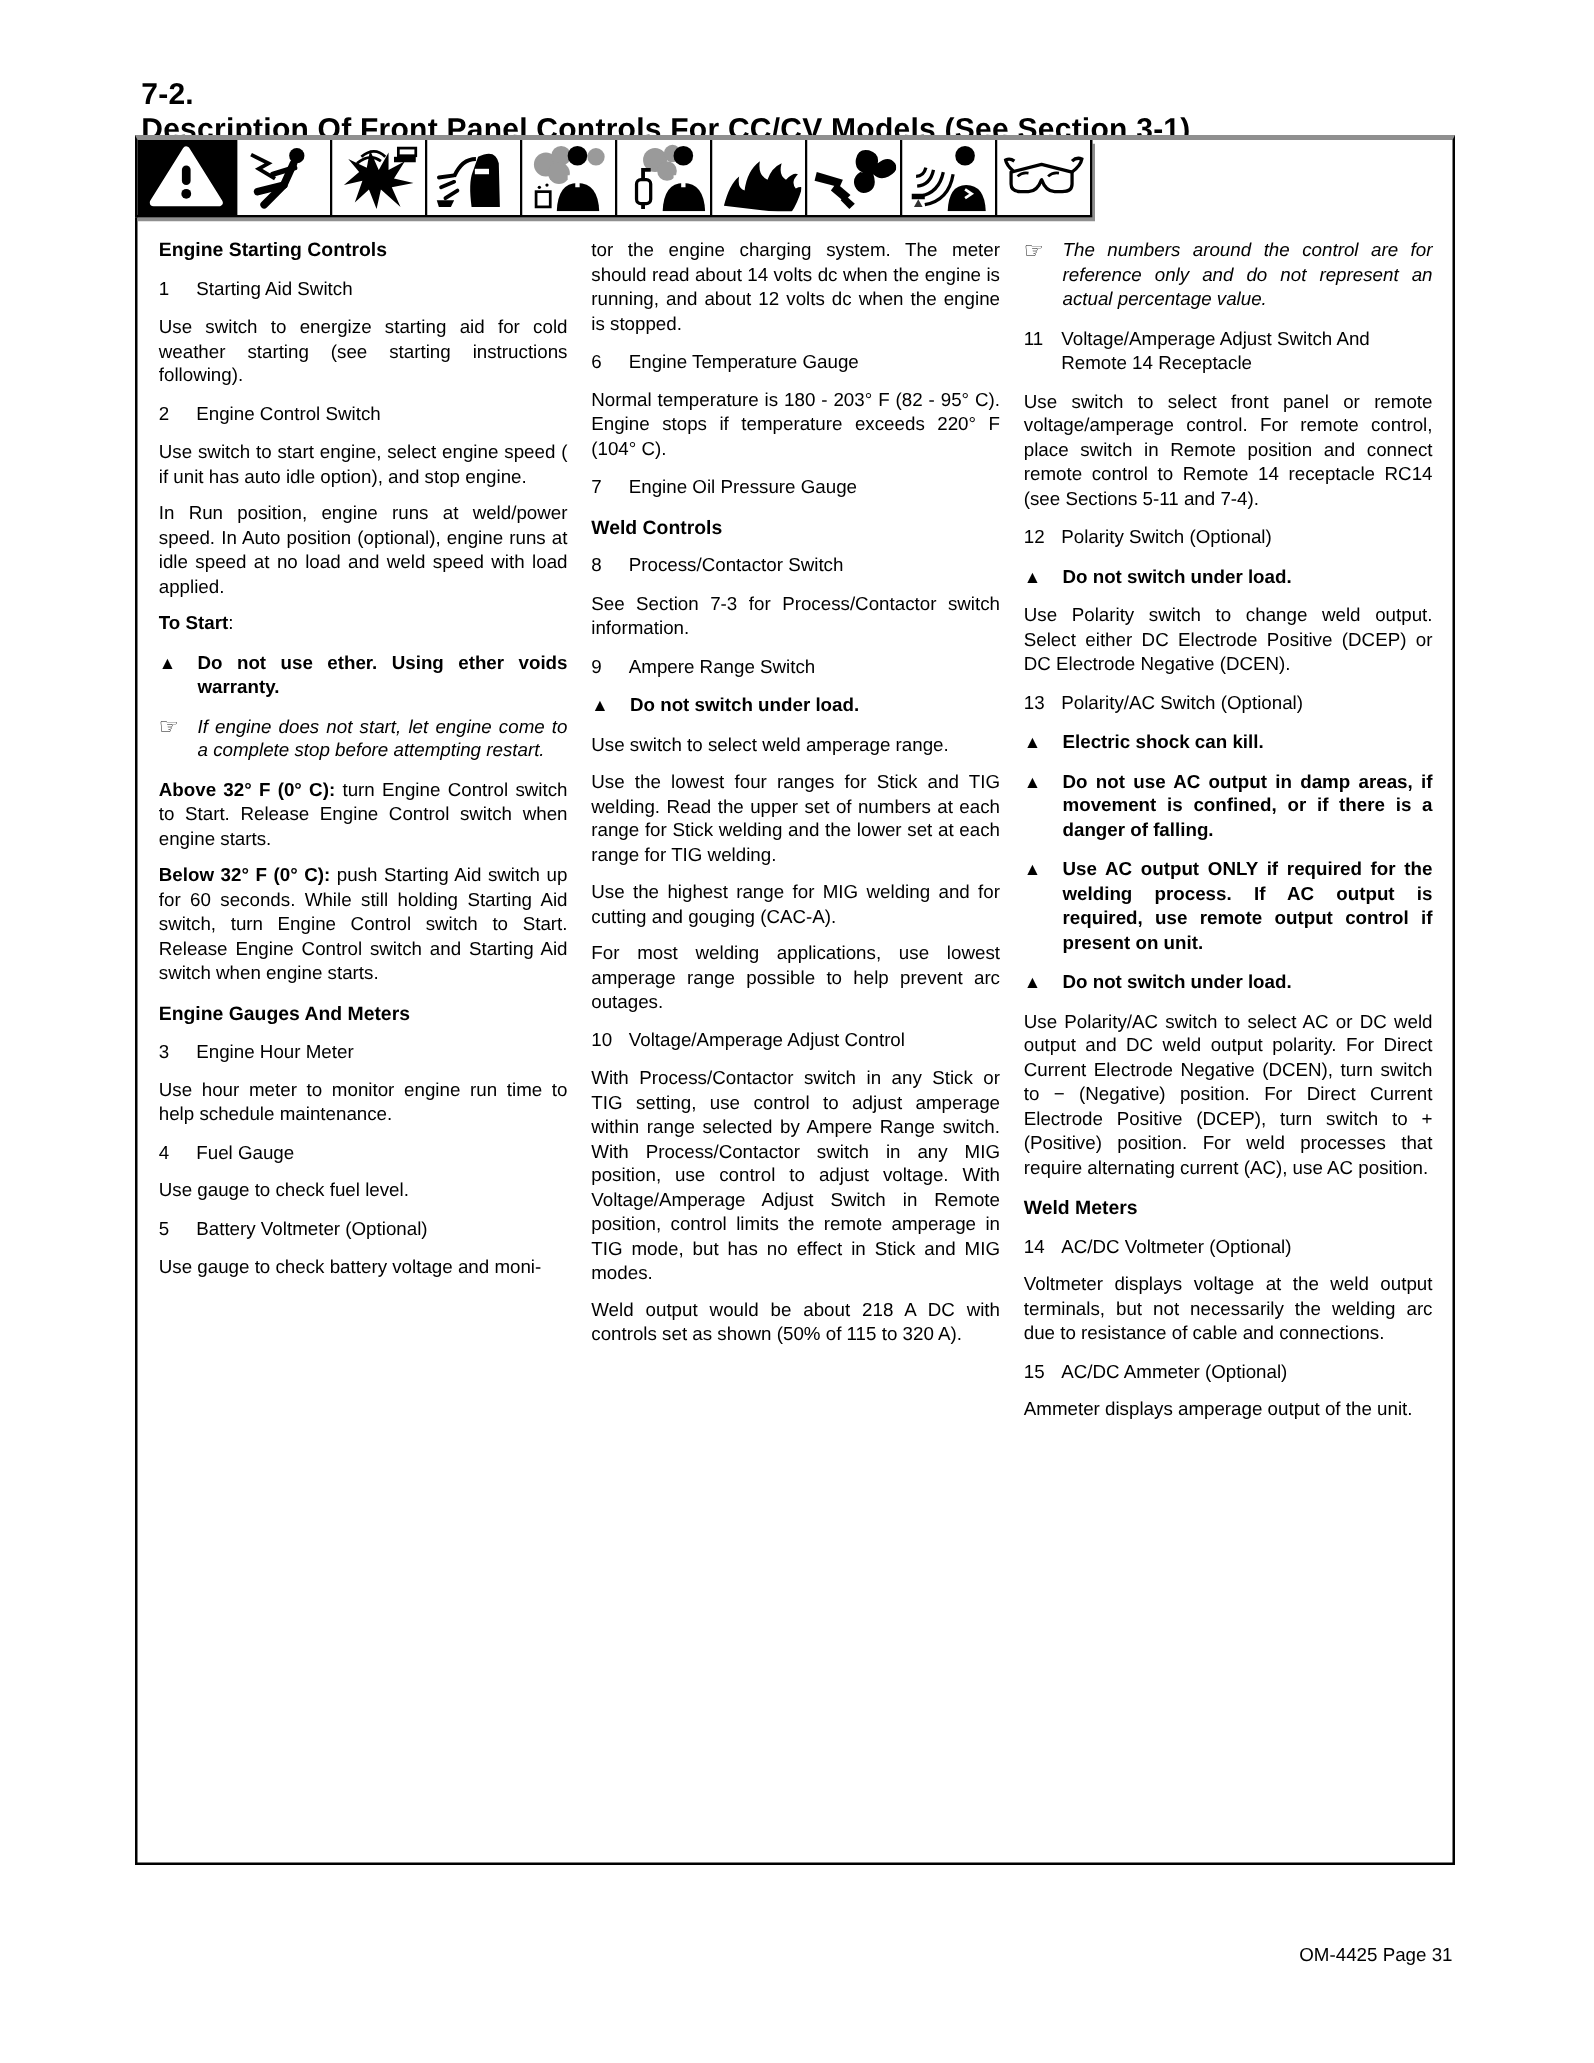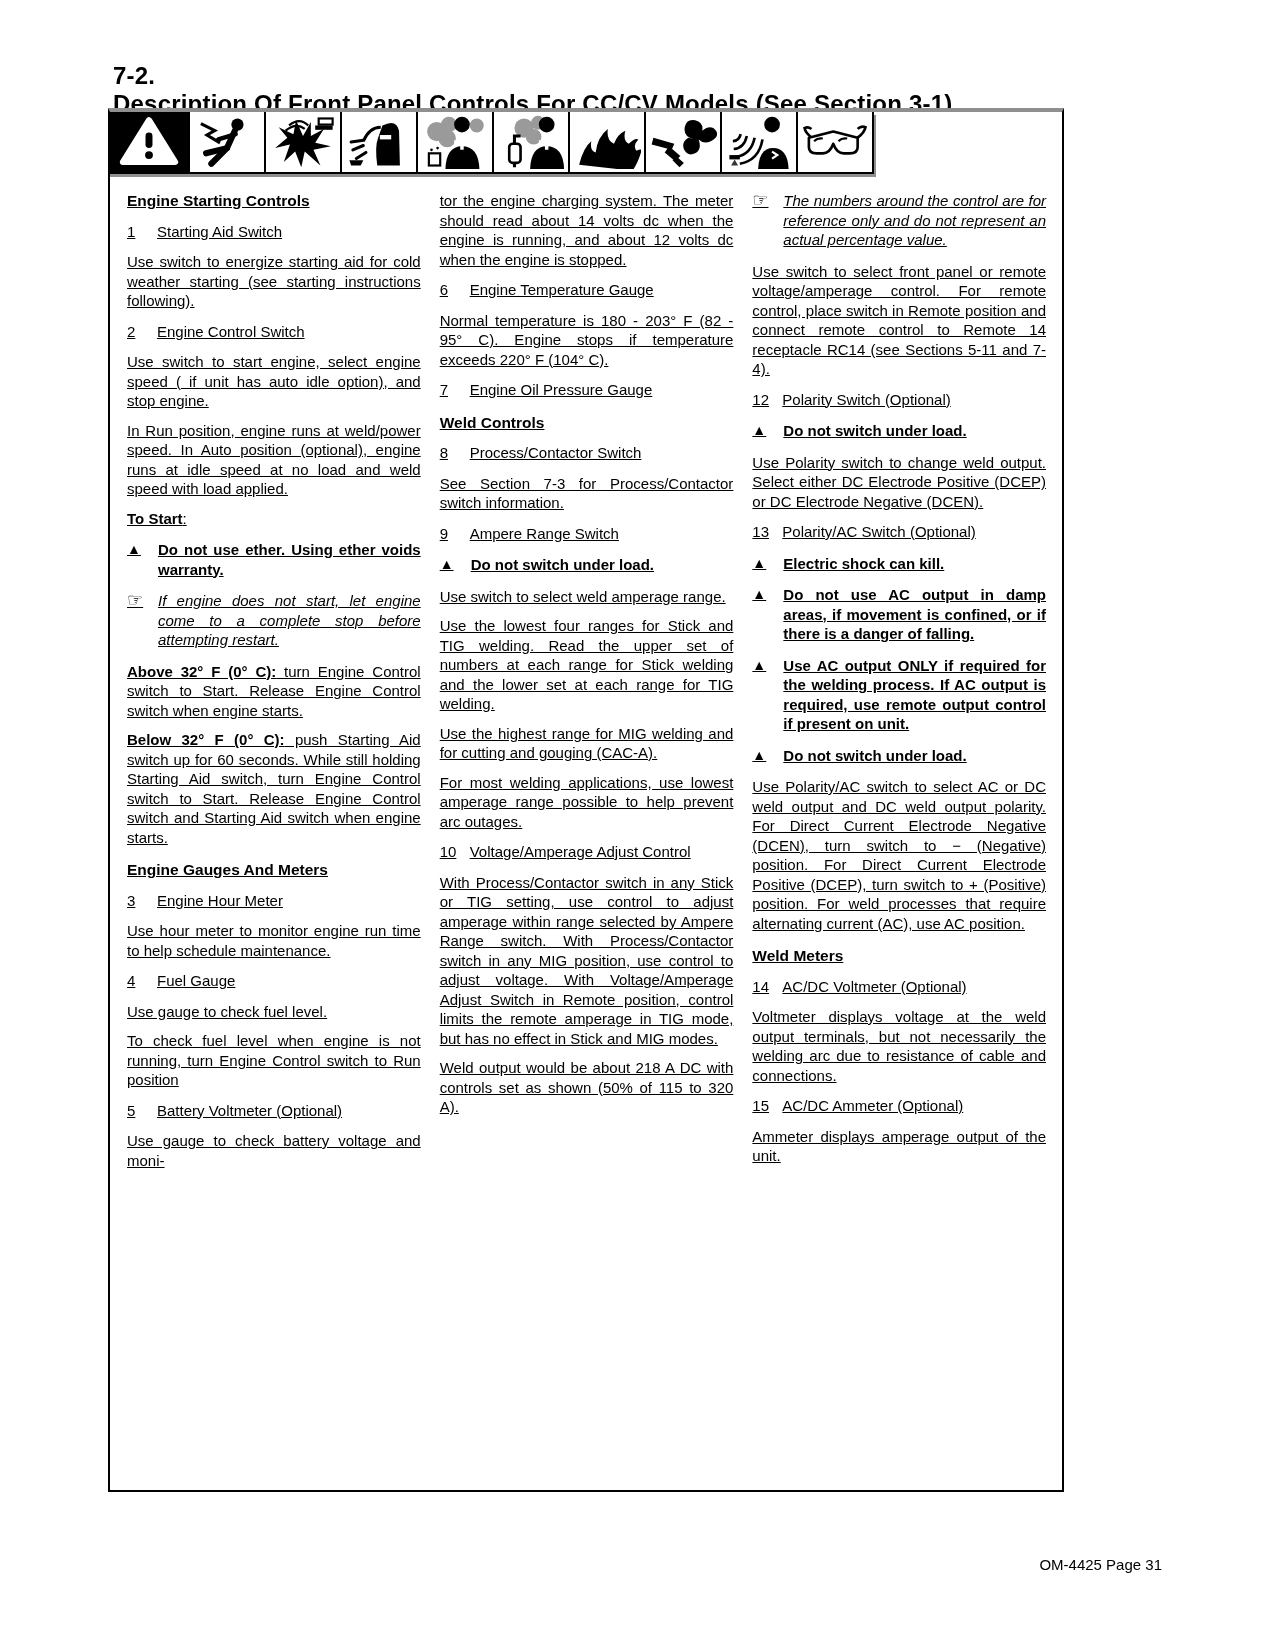--- a/index.html
+++ b/index.html
@@ -7,23 +7,23 @@
     width:1275px;height:1650px;position:relative;background:#fff;color:#000;
     font-family:"Liberation Sans", sans-serif;
     -webkit-font-smoothing:antialiased;
   }
   .page-title{
     position:absolute;top:62px;left:113px;right:110px;
     display:flex;font-weight:bold;font-size:24px;letter-spacing:.2px;flex-direction:column;
   }
   .page-title .sec-num{width:66px;flex:0 0 auto;}
   .content-box{
-    position:absolute;left:108px;top:108px;width:956px;height:1384px;
+    position:absolute;left:108px;top:108px;width:1056px;height:1384px;
     border-left:2px solid #000;border-right:2px solid #000;border-bottom:2px solid #000;
-    border-top:4px solid #8f8f8f;box-sizing:border-box;background:#fff;text-decoration:underline;
+    border-top:4px solid #8f8f8f;box-sizing:border-box;background:#fff;
   }
   .icon-strip{
     display:flex;width:max-content;margin-left:-2px;
     border-left:2px solid #000;border-bottom:2px solid #000;
     box-shadow:2px 3px 0 #8f8f8f;background:#fff;
   }
   .icon-cell{
     width:76px;height:60px;flex:0 0 auto;background:#fff;
     border-right:2px solid #000;display:flex;align-items:center;justify-content:center;
     box-sizing:border-box;
@@ -193,21 +193,20 @@
         <div class="item">
           <span class="num">3</span>
           <span class="label">Engine Hour Meter</span>
         </div>
         <div class="para">Use hour meter to monitor engine run time to help schedule maintenance.</div>
         <div class="item">
           <span class="num">4</span>
           <span class="label">Fuel Gauge</span>
         </div>
         <div class="para">Use gauge to check fuel level.</div>
-        <div class="para">To check fuel level when engine is not running, turn Engine Control switch to Run position</div>
         <div class="item">
           <span class="num">5</span>
           <span class="label">Battery Voltmeter (Optional)</span>
         </div>
         <div class="para">Use gauge to check battery voltage and moni-</div>
       </div>
     <div class="col">
         <div class="para">tor the engine charging system. The meter should read about 14 volts dc when the engine is running, and about 12 volts dc when the engine is stopped.</div>
         <div class="item">
           <span class="num">6</span>
@@ -240,20 +239,24 @@
           <span class="num">10</span>
           <span class="label">Voltage/Amperage Adjust Control</span>
         </div>
         <div class="para">With Process/Contactor switch in any Stick or TIG setting, use control to adjust amperage within range selected by Ampere Range switch. With Process/Contactor switch in any MIG position, use control to adjust voltage. With Voltage/Amperage Adjust Switch in Remote position, control limits the remote amperage in TIG mode, but has no effect in Stick and MIG modes.</div>
         <div class="para">Weld output would be about 218 A DC with controls set as shown (50% of 115 to 320 A).</div>
       </div>
     <div class="col">
         <div class="note">
           <span class="hand">☞</span>
           <span class="ntext">The numbers around the control are for reference only and do not represent an actual percentage value.</span>
+        </div>
+        <div class="item">
+          <span class="num">11</span>
+          <span class="label">Voltage/Amperage Adjust Switch And Remote 14 Receptacle</span>
         </div>
         <div class="para">Use switch to select front panel or remote voltage/amperage control. For remote control, place switch in Remote position and connect remote control to Remote 14 receptacle RC14 (see Sections 5-11 and 7-4).</div>
         <div class="item">
           <span class="num">12</span>
           <span class="label">Polarity Switch (Optional)</span>
         </div>
         <div class="warning">
           <span class="tri">▲</span>
           <span class="wtext">Do not switch under load.</span>
         </div>

